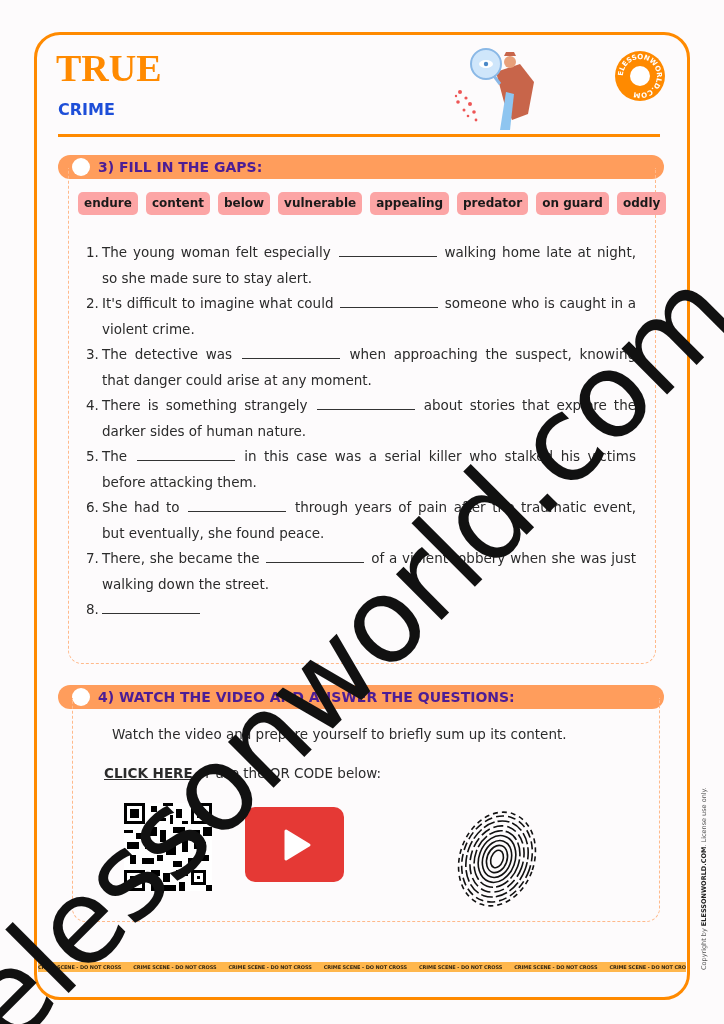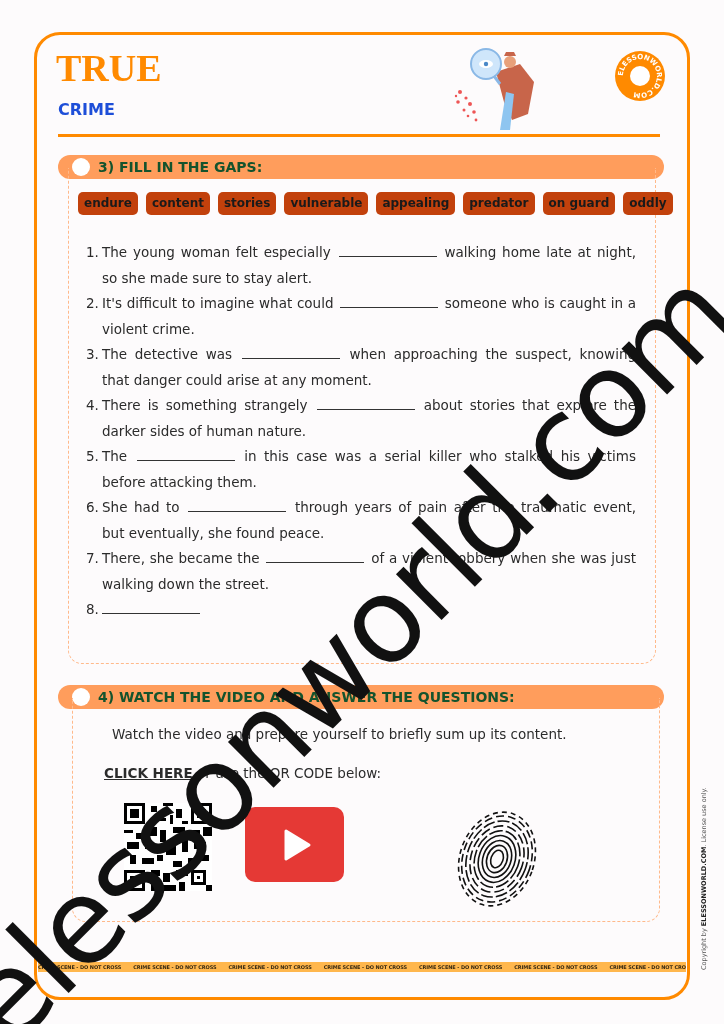--- a/index.html
+++ b/index.html
@@ -28,32 +28,32 @@
   .logo-badge { position: absolute; left: 614px; top: 50px; width: 52px; height: 52px; }
 
   .section-bar {
     position: absolute; left: 58px; height: 24px; background: #ff9d5c; border-radius: 12px;
     display: flex; align-items: center;
   }
   .section-bar .dot {
     width: 18px; height: 18px; background: #fff; border-radius: 50%; margin-left: 14px; margin-right: 8px;
   }
   .section-bar .label {
-    font-family: "DejaVu Sans", sans-serif; font-weight: bold; font-size: 14px; color: #14532d;
+    font-family: "DejaVu Sans", sans-serif; font-weight: bold; font-size: 14px; color: #4c1d95;
   }
   .section-box {
     position: absolute; border: 1px dashed #ffb98a; border-top: none;
     border-radius: 0 0 14px 14px;
   }
 
   .word-bank {
     position: absolute; left: 78px; top: 192px; display: flex; gap: 8px;
   }
   .word-chip {
-    background: #c2410c; border-radius: 5px; padding: 3px 6px;
+    background: #fca5a5; border-radius: 5px; padding: 3px 6px;
     font-family: "DejaVu Sans", sans-serif; font-weight: bold; font-size: 12px; color: #1a1a1a;
     line-height: 17px;
   }
 
   .questions { position: absolute; left: 86px; top: 240px; width: 550px; }
   .q { display: flex; font-size: 13.5px; line-height: 25.5px; color: #2b2b2b; text-align: justify; }
   .q .num { width: 16px; flex: none; }
   .q .text { flex: 1; text-align: justify; text-align-last: left; }
   .blank { display: inline-block; width: 98px; border-bottom: 1px solid #333; height: 12px; vertical-align: baseline; margin: 0 2px; }
 
@@ -128,21 +128,21 @@
 
 <div class="section-bar" style="top:155px; width:606px;">
   <span class="dot"></span>
   <span class="label">3) FILL IN THE GAPS:</span>
 </div>
 <div class="section-box" style="left:68px; top:168px; width:588px; height:496px;"></div>
 
 <div class="word-bank">
   <span class="word-chip">endure</span>
   <span class="word-chip">content</span>
-  <span class="word-chip">stories</span>
+  <span class="word-chip">below</span>
   <span class="word-chip">vulnerable</span>
   <span class="word-chip">appealing</span>
   <span class="word-chip">predator</span>
   <span class="word-chip">on guard</span>
   <span class="word-chip">oddly</span>
 </div>
 
 <div class="questions">
   <div class="q">
     <span class="num">1.</span>

